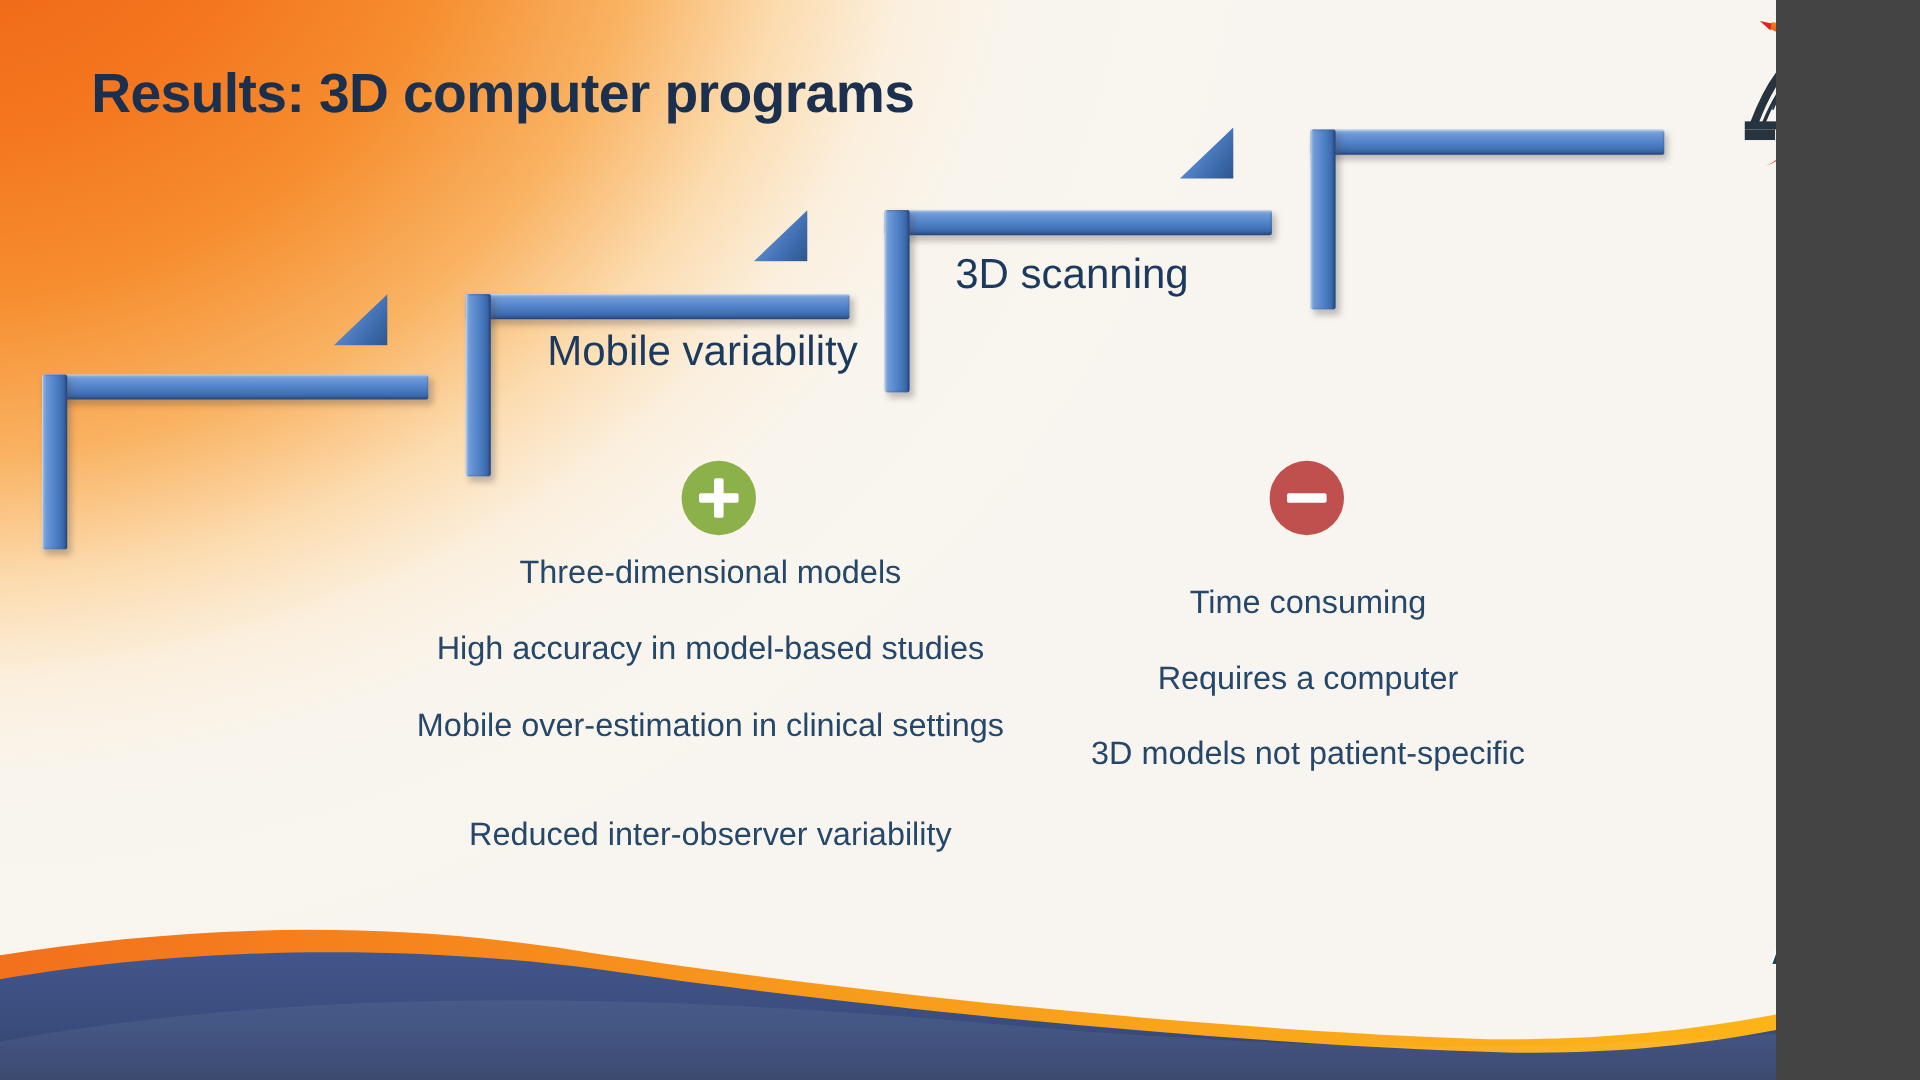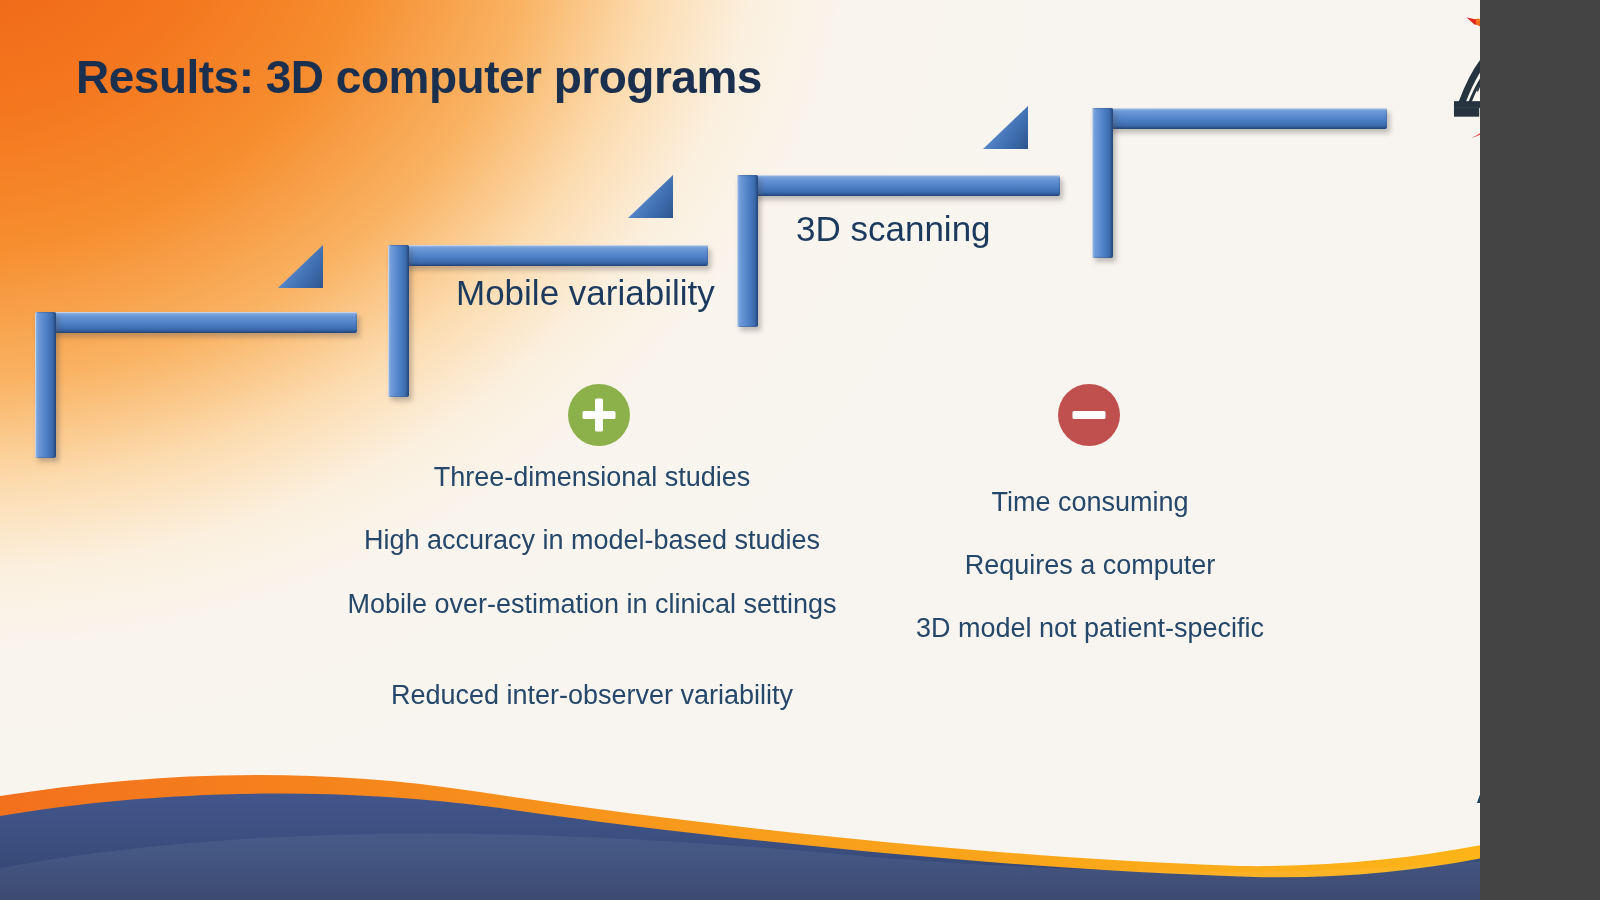--- a/index.html
+++ b/index.html
@@ -97,29 +97,29 @@
   <div class="tri tri2"></div>
   <div class="bar-h s3-h"></div>
   <div class="bar-v s3-v"></div>
   <div class="step-label lbl3">3D scanning</div>
 
   <div class="tri tri3"></div>
   <div class="bar-h s4-h"></div>
   <div class="bar-v s4-v"></div>
 
   <div class="badge plus"></div>
-  <div class="pro p0">Three-dimensional studies</div>
+  <div class="pro p0">Three-dimensional models</div>
   <div class="pro p1">High accuracy in model-based studies</div>
   <div class="pro p2">Mobile over-estimation in clinical settings</div>
   <div class="pro p3">Reduced inter-observer variability</div>
 
   <div class="badge minus"></div>
   <div class="con c0">Time consuming</div>
   <div class="con c1">Requires a computer</div>
-  <div class="con c2">3D model not patient-specific</div>
+  <div class="con c2">3D models not patient-specific</div>
 
   <svg class="wave" viewBox="0 0 1600 200" preserveAspectRatio="none">
     <defs>
       <linearGradient id="goldGrad" x1="0" y1="0" x2="1" y2="0">
         <stop offset="0" stop-color="#F3701D"></stop>
         <stop offset="0.45" stop-color="#F89C1C"></stop>
         <stop offset="1" stop-color="#FDB817"></stop>
       </linearGradient>
       <linearGradient id="navyGrad" x1="0" y1="0" x2="0" y2="1">
         <stop offset="0" stop-color="#42568C"></stop>

